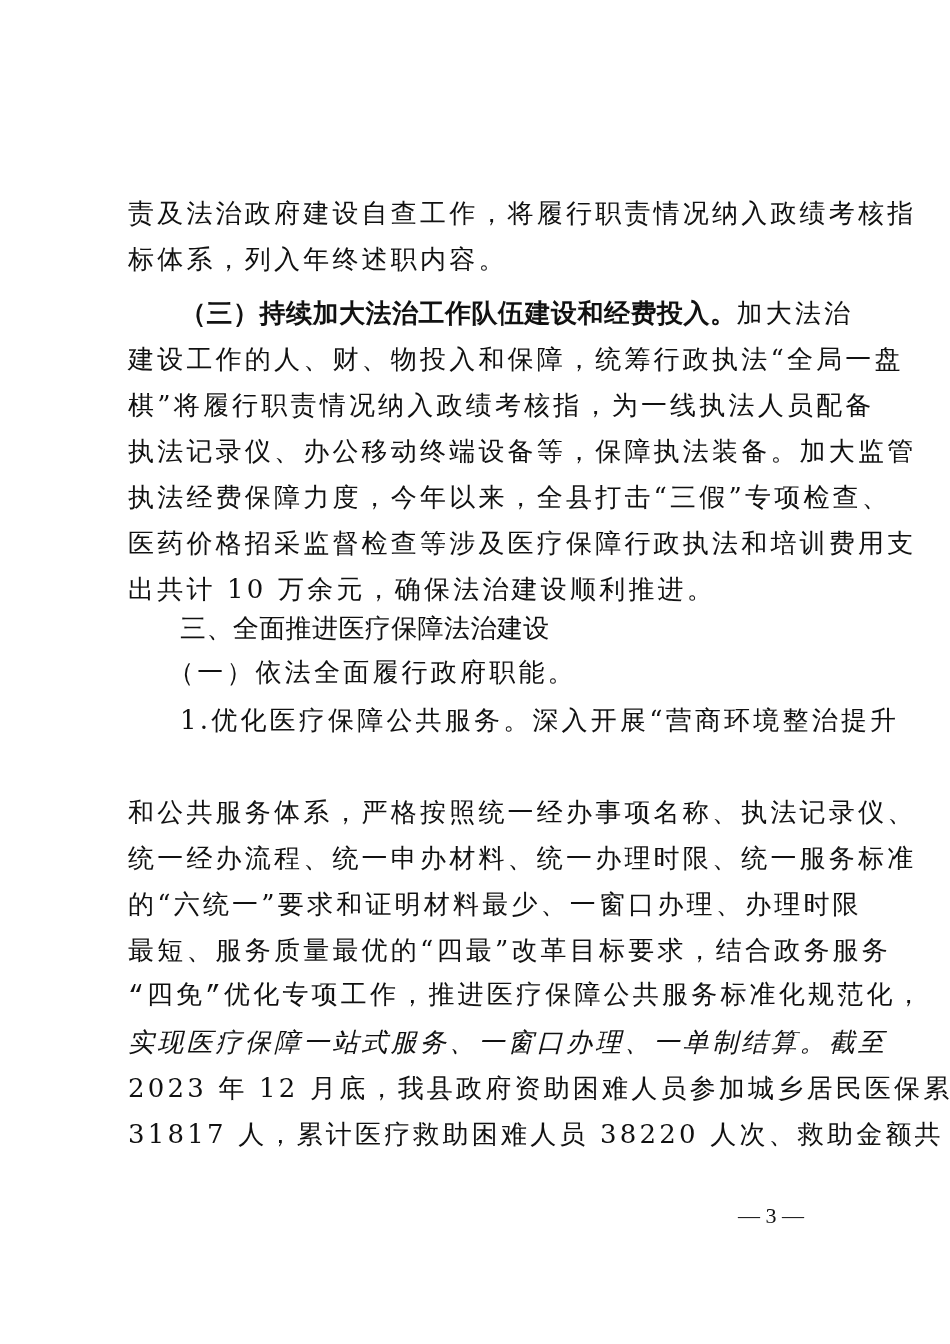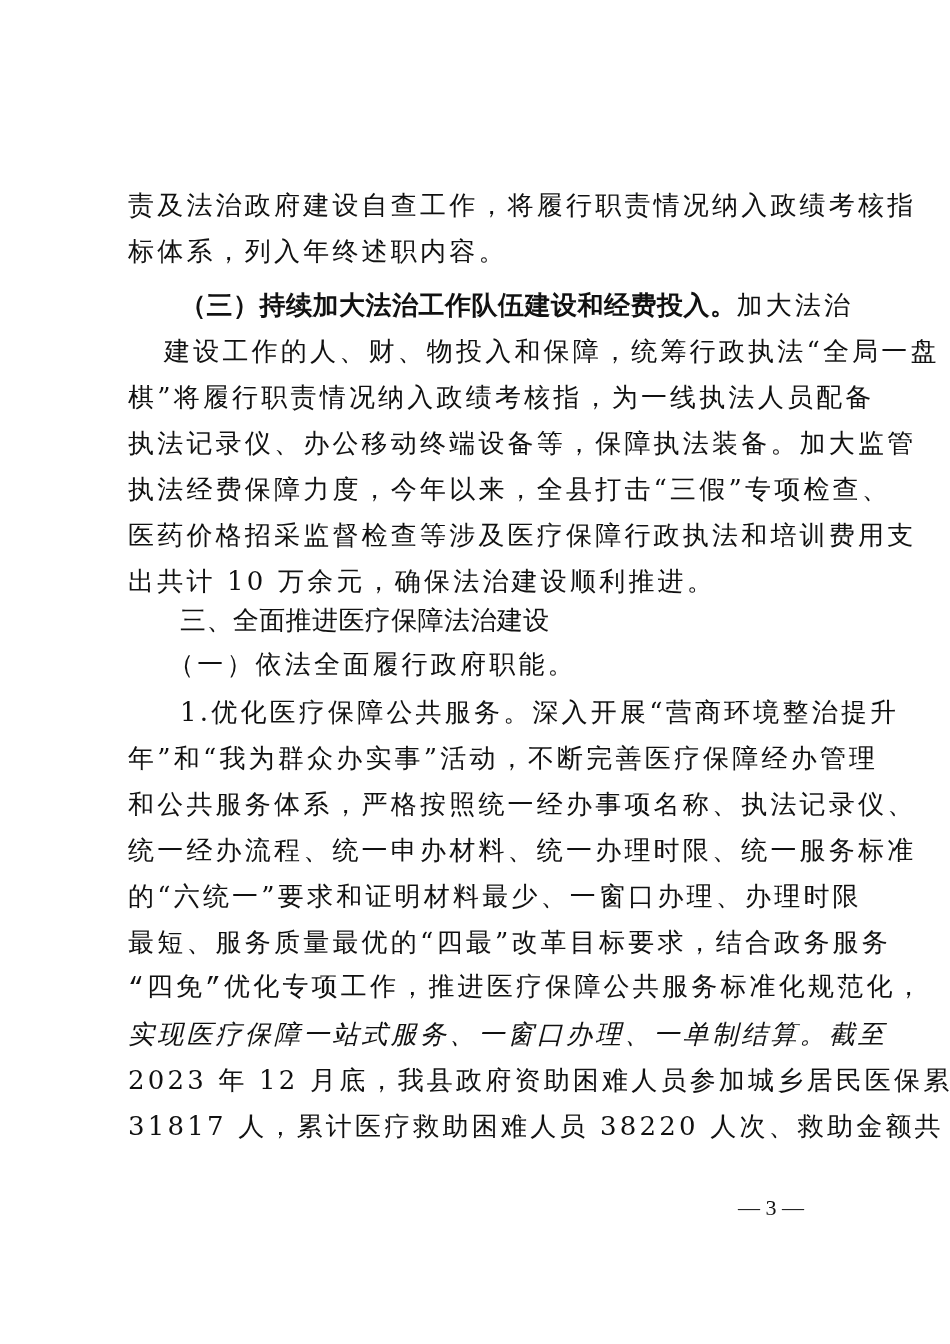--- a/index.html
+++ b/index.html
@@ -11,21 +11,21 @@
       width: 950px;
       height: 1344px;
       position: relative;
       overflow: hidden;
       font-family: "DejaVu Serif", "Liberation Serif", serif;
       color: #111111;
     }
     .page {
       position: absolute;
       left: 0;
-      top: 4px;
+      top: 12px;
       width: 950px;
       height: 1089px;
       background: #ffffff;
     }
     .line {
       position: absolute;
       left: 128px;
       width: 700px;
       font-size: 26px;
       line-height: 30px;
@@ -52,31 +52,30 @@
 <body>
 
 <div class="page">
 
   <div class="line" style="top:186px;">责及法治政府建设自查工作，将履行职责情况纳入政绩考核指</div>
   <div class="line" style="top:232px;">标体系，列入年终述职内容。</div>
 
   <div class="line" style="top:286px; left:180px; width:650px;">
     <span class="bold" style="font-weight:bold; font-family:Liberation Sans, sans-serif; letter-spacing:0.5px;">（三）持续加大法治工作队伍建设和经费投入。</span><span>加大法治</span>
   </div>
-  <div class="line" style="top:332px;margin-left:36px;">建设工作的人、财、物投入和保障，统筹行政执法“全局一盘</div>
+  <div class="line" style="top:332px;">建设工作的人、财、物投入和保障，统筹行政执法“全局一盘</div>
   <div class="line" style="top:378px;">棋”将履行职责情况纳入政绩考核指，为一线执法人员配备</div>
   <div class="line" style="top:424px;">执法记录仪、办公移动终端设备等，保障执法装备。加大监管</div>
   <div class="line" style="top:470px;">执法经费保障力度，今年以来，全县打击“三假”专项检查、</div>
   <div class="line" style="top:516px;">医药价格招采监督检查等涉及医疗保障行政执法和培训费用支</div>
   <div class="line" style="top:562px;">出共计 10 万余元，确保法治建设顺利推进。</div>
 
   <div class="line heading" style="top:601px; left:180px;">三、全面推进医疗保障法治建设</div>
   <div class="line" style="top:647px; left:168px;font-family:Liberation Mono, monospace;">（一）依法全面履行政府职能。</div>
   <div class="line" style="top:693px; left:180px;">1.优化医疗保障公共服务。深入开展“营商环境整治提升</div>
-  <div class="line" style="top:739px;">年”和“我为群众办实事”活动，不断完善医疗保障经办管理</div>
   <div class="line" style="top:785px;">和公共服务体系，严格按照统一经办事项名称、执法记录仪、</div>
   <div class="line" style="top:831px;">统一经办流程、统一申办材料、统一办理时限、统一服务标准</div>
   <div class="line" style="top:877px;">的“六统一”要求和证明材料最少、一窗口办理、办理时限</div>
   <div class="line" style="top:923px;">最短、服务质量最优的“四最”改革目标要求，结合政务服务</div>
   <div class="line" style="top:969px;font-family:Liberation Mono, monospace;">“四免”优化专项工作，推进医疗保障公共服务标准化规范化，</div>
   <div class="line" style="top:1015px;font-style:italic;">实现医疗保障一站式服务、一窗口办理、一单制结算。截至</div>
   <div class="line" style="top:1061px;">2023 年 12 月底，我县政府资助困难人员参加城乡居民医保累计</div>
   <div class="line" style="top:1107px;">31817 人，累计医疗救助困难人员 38220 人次、救助金额共</div>
 
   <div class="page-number">— 3 —</div>

